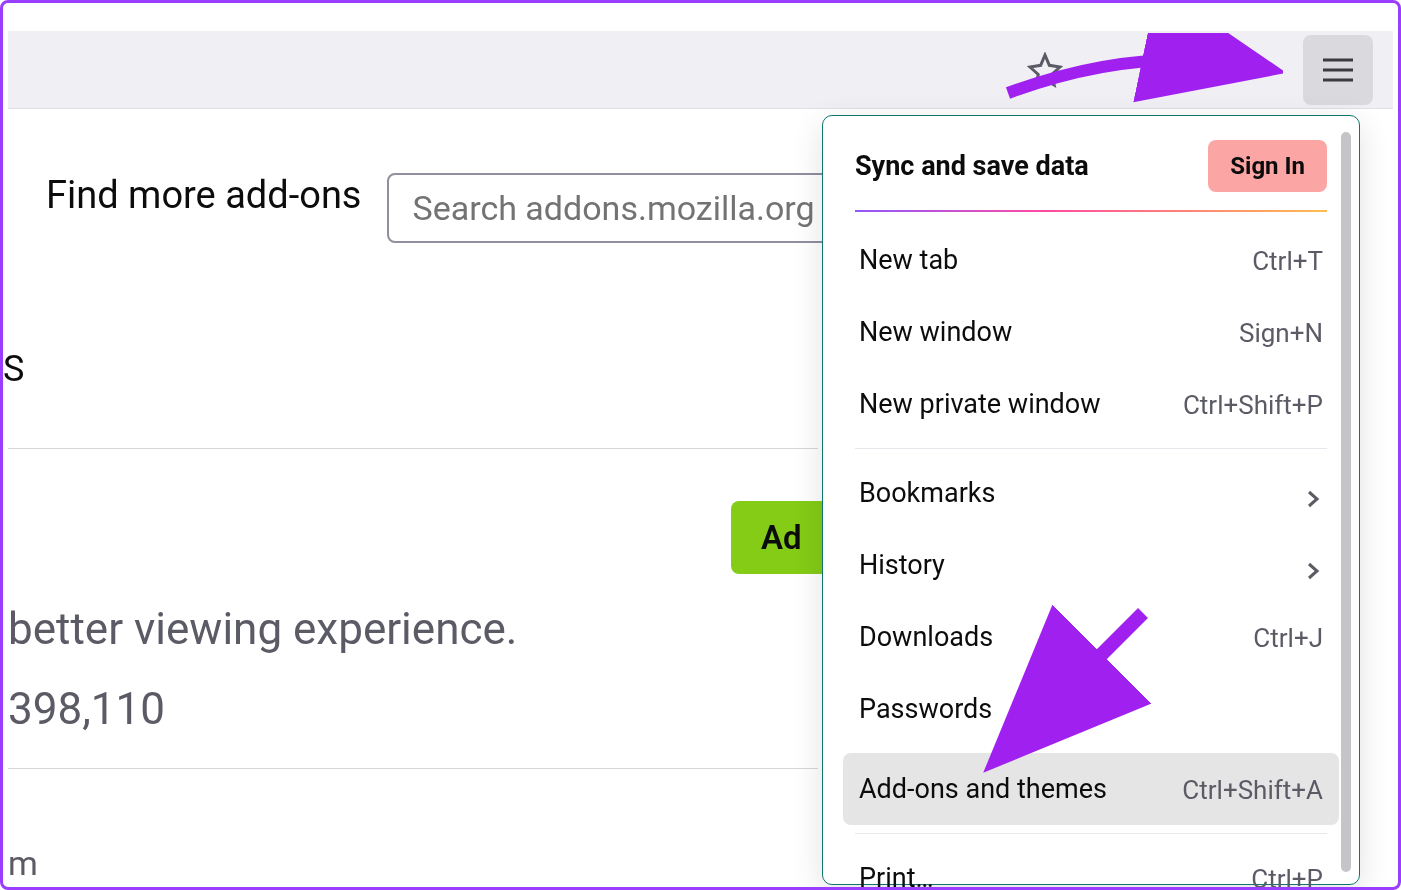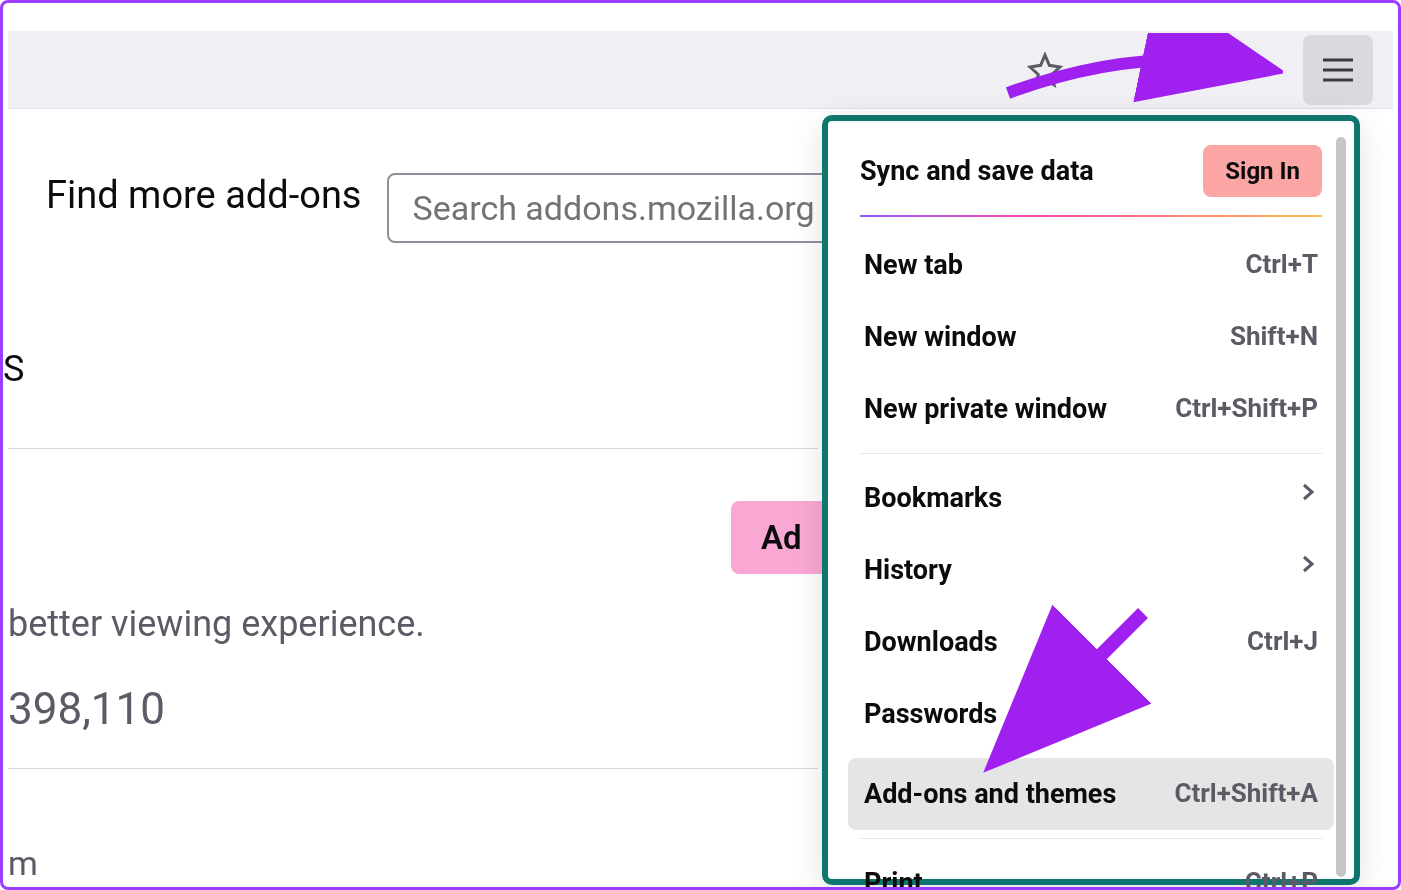--- a/index.html
+++ b/index.html
@@ -98,32 +98,32 @@
       left: 5px;
       top: 445px;
       width: 810px;
       height: 1px;
       background: #d7d7db;
     }
     .ad-btn {
       position: absolute;
       left: 728px;
       top: 498px;
-      background: #f9a8d4;
+      background: #84cc16;
       padding: 17px 25px 17px 30px;
       border-radius: 8px 0 0 8px;
       font-size: 33px;
       font-weight: 600;
       color: #0c0c0d;
     }
     .desc-text {
       position: absolute;
       left: 5px;
       top: 600px;
-      font-size: 36px;
+      font-size: 44px;
       color: #5b5b66;
     }
     .num-text {
       position: absolute;
       left: 5px;
       top: 680px;
       font-size: 44px;
       color: #5b5b66;
     }
     .divider2 {
@@ -142,21 +142,21 @@
       color: #5b5b66;
     }
     
     .menu-panel {
       position: absolute;
       top: 112px;
       right: 38px;
       width: 538px;
       height: 770px;
       background: #fff;
-      border: 6px solid #0f766e;
+      border: 1px solid #0f766e;
       border-radius: 10px;
       box-shadow: 0 8px 32px rgba(0,0,0,0.12);
       padding: 0;
     }
     .menu-scroll {
       position: absolute;
       right: 8px;
       top: 16px;
       width: 10px;
       height: 740px;
@@ -187,27 +187,26 @@
       color: #0c0c0d;
       cursor: pointer;
     }
     .gradient-line {
       height: 2px;
       background: linear-gradient(90deg, #9059ff 0%, #ff4aa2 40%, #ffbd4f 100%);
       margin: 0 0 12px 0;
     }
     .menu-item {
       display: flex;
-      align-items: flex-start;
+      align-items: flex-end;
       justify-content: space-between;
       padding: 20px 4px;
       font-size: 27px;
       color: #0c0c0d;
       cursor: pointer;
-      font-weight: bold;
     }
     .menu-item .shortcut {
       color: #5b5b66;
       font-size: 26px;
     }
     .menu-item.highlighted {
       background: #e5e5e5;
       border-radius: 8px;
       margin: 8px -12px;
       padding: 20px 16px;
@@ -269,21 +268,21 @@
       <button class="signin-btn">Sign In</button>
     </div>
     <div class="gradient-line"></div>
 
     <div class="menu-item">
       <span>New tab</span>
       <span class="shortcut">Ctrl+T</span>
     </div>
     <div class="menu-item">
       <span>New window</span>
-      <span class="shortcut">Shift+N</span>
+      <span class="shortcut">Sign+N</span>
     </div>
     <div class="menu-item">
       <span>New private window</span>
       <span class="shortcut">Ctrl+Shift+P</span>
     </div>
 
     <div class="menu-sep"></div>
 
     <div class="menu-item">
       <span>Bookmarks</span>

